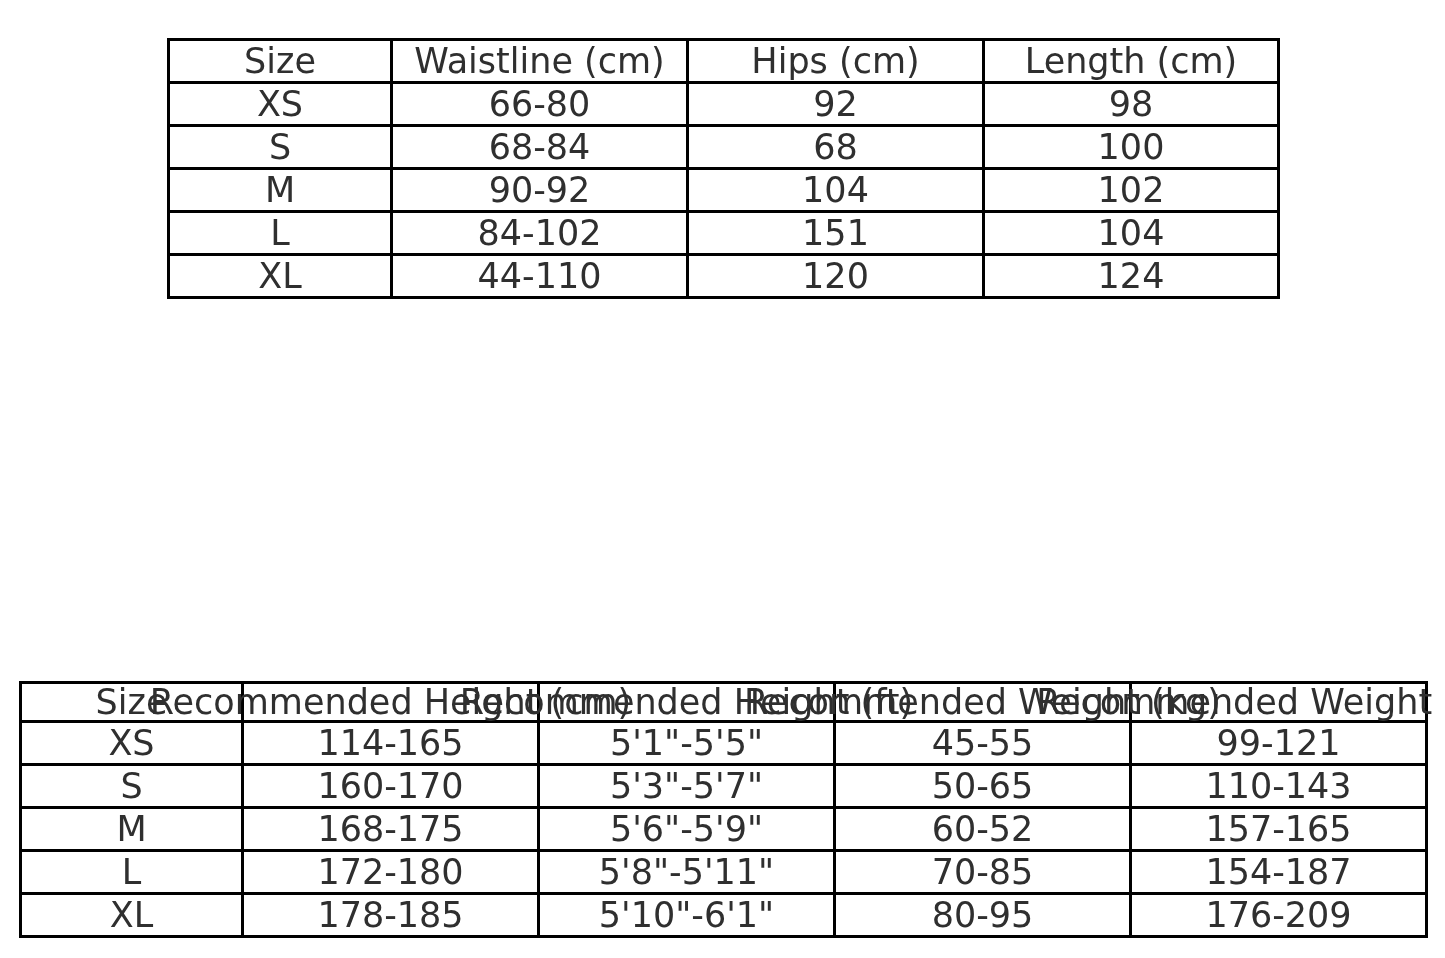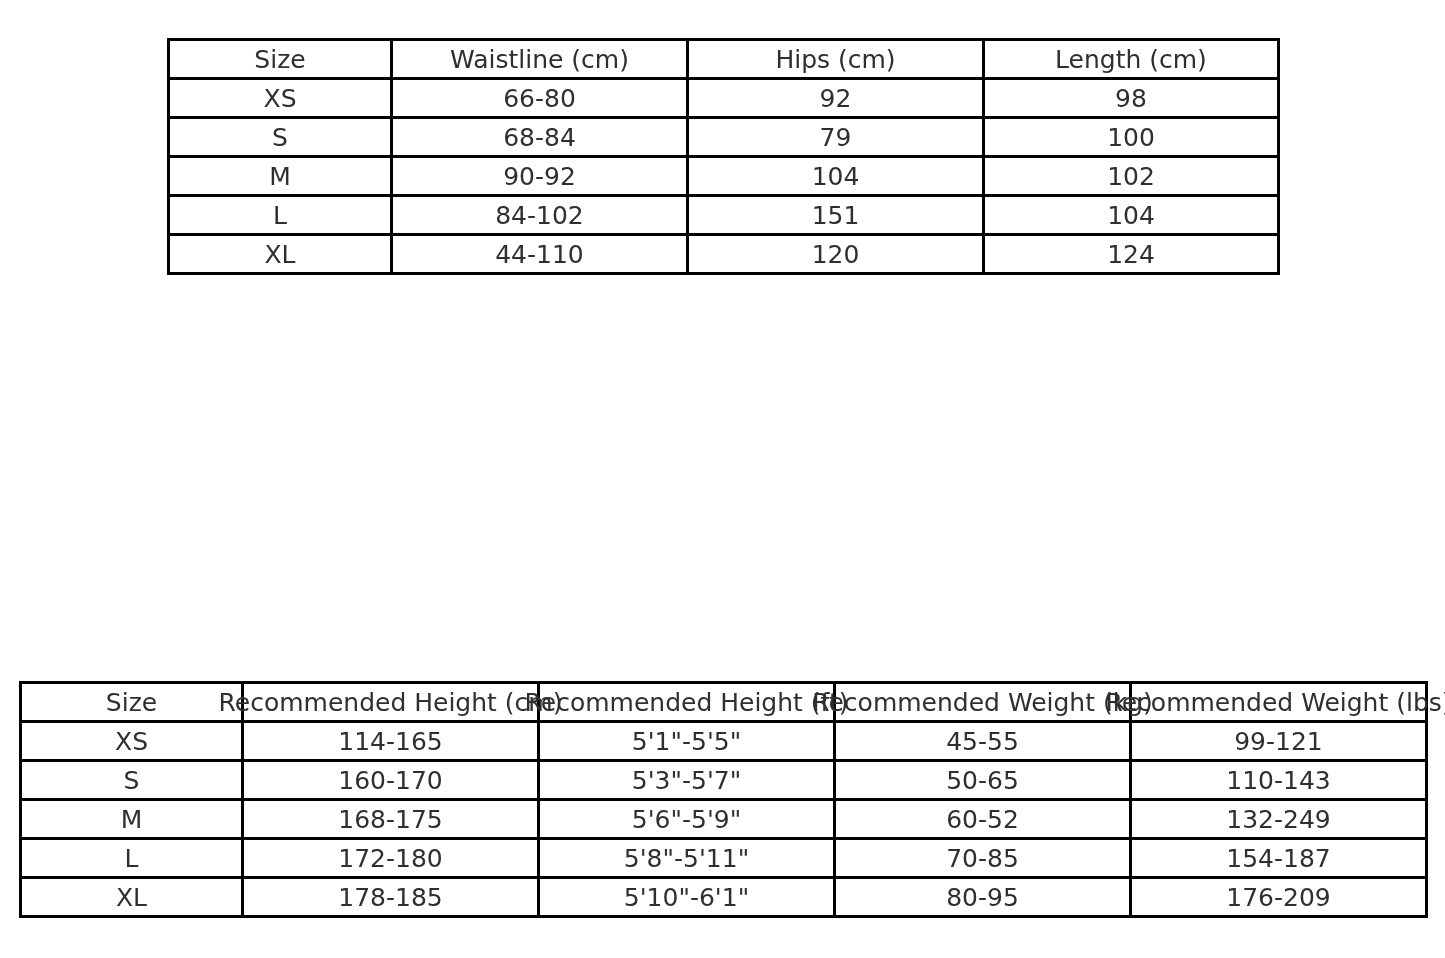--- a/index.html
+++ b/index.html
@@ -26,21 +26,21 @@
     table-layout:fixed;
     background:var(--bg);
   }
   table.sizing-table th,
   table.sizing-table td{
     border:3px solid var(--border);
     height:36px;
     padding:0;
     text-align:center;
     vertical-align:middle;
-    font-size:25px;
+    font-size:35px;
     font-weight:normal;
     white-space:nowrap;
     color:var(--text);
   }
   
   #garment-table{
     left:167px;
     top:38px;
     width:1110px;
   }
@@ -92,21 +92,21 @@
   <tbody>
       <tr>
         <td>XS</td>
         <td>66-80</td>
         <td>92</td>
         <td>98</td>
       </tr>
       <tr>
         <td>S</td>
         <td>68-84</td>
-        <td>79</td>
+        <td>68</td>
         <td>100</td>
       </tr>
       <tr>
         <td>M</td>
         <td>90-92</td>
         <td>104</td>
         <td>102</td>
       </tr>
       <tr>
         <td>L</td>
@@ -163,21 +163,21 @@
         <td>160-170</td>
         <td>5'3"-5'7"</td>
         <td>50-65</td>
         <td>110-143</td>
       </tr>
       <tr>
         <td>M</td>
         <td>168-175</td>
         <td>5'6"-5'9"</td>
         <td>60-52</td>
-        <td>132-249</td>
+        <td>157-165</td>
       </tr>
       <tr>
         <td>L</td>
         <td>172-180</td>
         <td>5'8"-5'11"</td>
         <td>70-85</td>
         <td>154-187</td>
       </tr>
       <tr>
         <td>XL</td>

